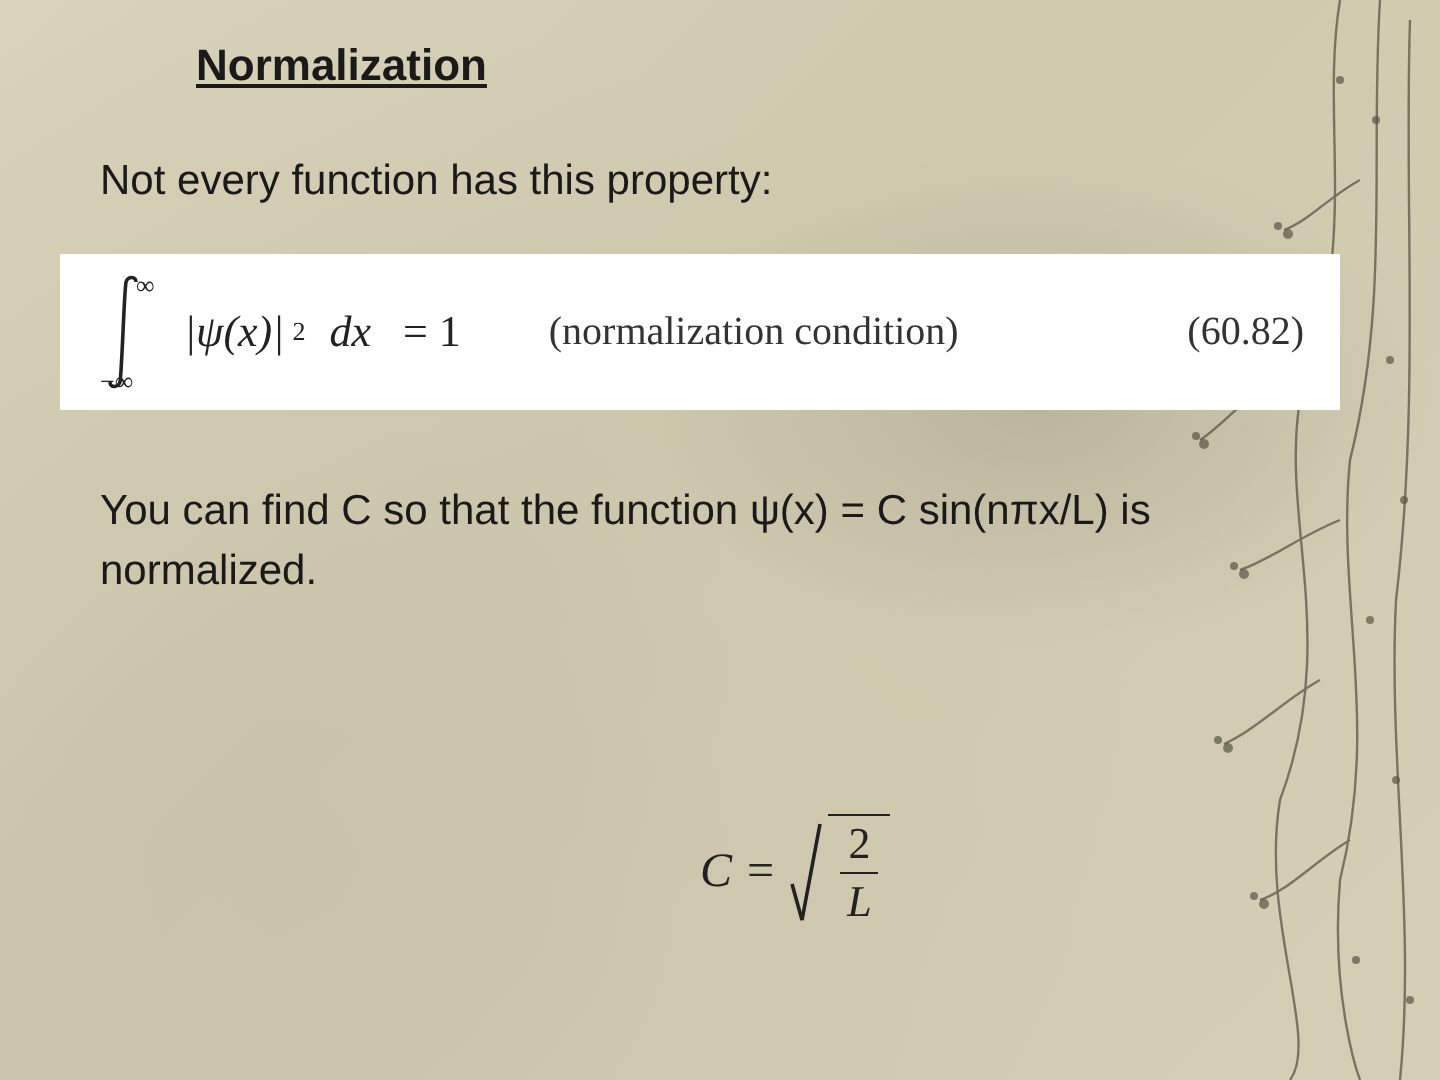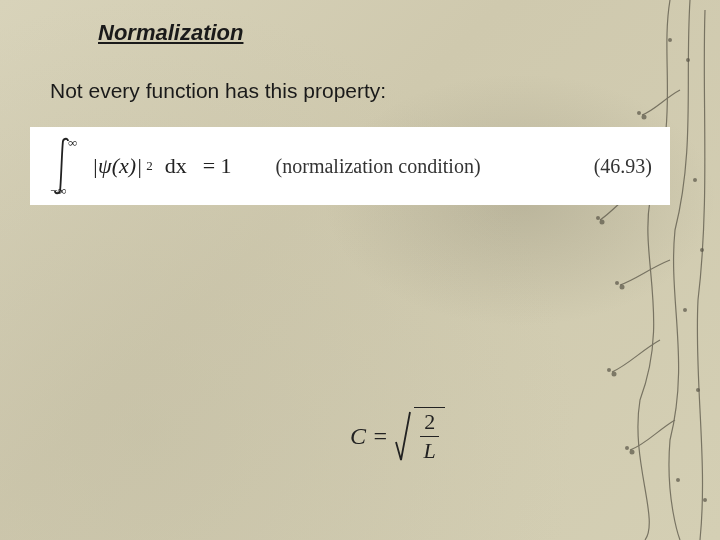--- a/index.html
+++ b/index.html
@@ -29,21 +29,20 @@
     position: relative;
     padding: 20px 50px 20px 50px;
   }
   .title {
     font-size: 22px;
     font-weight: bold;
     text-decoration: underline;
     margin-left: 48px;
     color: #1a1a1a;
     margin-bottom: 30px;
-    font-style: italic;
   }
   .line {
     font-size: 21px;
     color: #1a1a1a;
     margin-bottom: 22px;
     line-height: 1.4;
   }
   .eq-box {
     background: #ffffff;
     width: 640px;
@@ -176,30 +175,31 @@
         <svg width="24" height="58" viewBox="0 0 24 58">
           <path d="M18 4 C18 1 14 1 13 4 C12 10 11 48 10 54 C9 57 5 57 5 54" stroke="#222" stroke-width="1.8" fill="none"></path>
         </svg>
         <span class="int-limit-top">∞</span>
         <span class="int-limit-bot">−∞</span>
       </div>
       <div class="eq-body">
         <span class="eq-psi">|ψ(x)|</span>
           <span class="eq-sup">2</span>
         <span style="width:4px"></span>
-        <span style="">dx</span>
+        <span style="font-style:italic">dx</span>
         <span style="width:8px"></span>
         <span>= 1</span>
       </div>
     </div>
     <div class="eq-cond">(normalization condition)</div>
-    <div class="eq-num">(46.93)</div>
+    <div class="eq-num">(60.82)</div>
   </div>
 
 
+  <div class="line" style="margin-top:6px">You can find C so that the function ψ(x) = C sin(nπx/L) is normalized.</div>
 
 </div>
 
 <div class="constant-eq">
   <span>C =</span>
   <span class="sqrt-wrap">
     <svg class="sqrt-sym" viewBox="0 0 20 56">
       <path d="M2 34 L7 52 L16 4" stroke="#222" stroke-width="1.8" fill="none"></path>
     </svg>
     <span class="frac">

